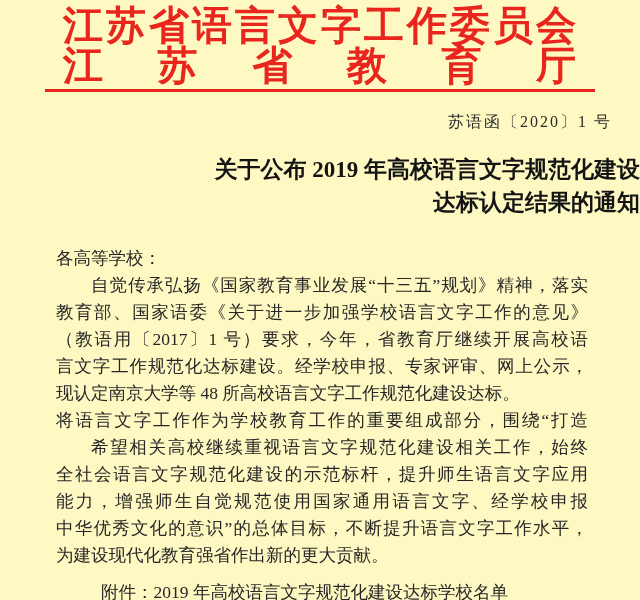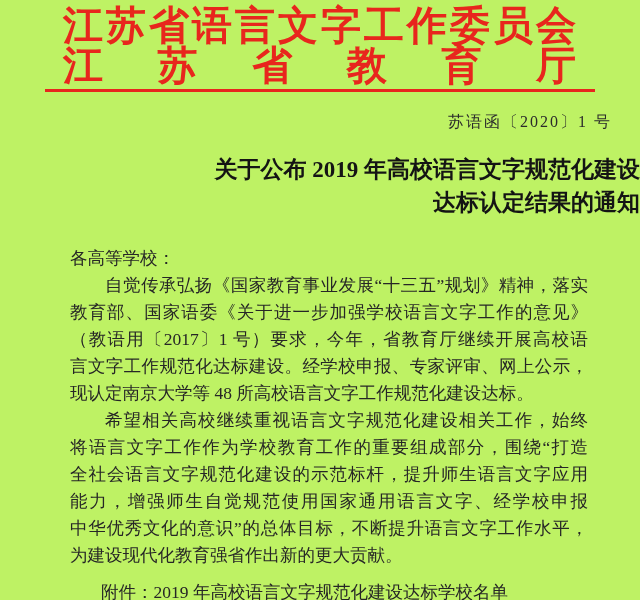--- a/index.html
+++ b/index.html
@@ -1,21 +1,21 @@
 <!DOCTYPE html>
 <html><head>
 <meta charset="utf-8">
 <style>
   html, body { margin: 0; padding: 0; background: #ffffff; }
   .page {
     position: relative;
     width: 640px;
     height: 600px;
     overflow: hidden;
-    background: #bef264;
+    background: #fef9c3;
     font-family: "Liberation Serif", "DejaVu Serif", serif;
     color: #222222;
   }
   .org-block {
     margin: 6px 0 0 63px;
     width: 513px;
     color: #e8261d;
     font-weight: bold;
     font-size: 40px;
     line-height: 40px;
@@ -45,21 +45,21 @@
     font-size: 23px;
     line-height: 33px;
     color: #141414;
   }
   .body-block {
     margin: 26px 52px 0 56px;
     font-size: 17.5px;
     line-height: 27px;
     color: #262626;
   }
-  .line { height: 27px; white-space: nowrap; margin-left: 14px; }
+  .line { height: 27px; white-space: nowrap; }
   .jus { white-space: normal; text-align: justify; text-align-last: justify; }
   .ind { text-indent: 35px; }
   .attachment { margin-top: 10px; text-indent: 45px; height: 27px; }
 </style>
 </head>
 <body>
 
 <div class="page">
 
   <div class="org-block">
@@ -76,22 +76,22 @@
     <div>达标认定结果的通知</div>
   </div>
 
   <div class="body-block">
     <div class="line">各高等学校：</div>
     <div class="line jus ind">自觉传承弘扬《国家教育事业发展“十三五”规划》精神，落实</div>
     <div class="line jus">教育部、国家语委《关于进一步加强学校语言文字工作的意见》</div>
     <div class="line jus">（教语用〔2017〕1 号）要求，今年，省教育厅继续开展高校语</div>
     <div class="line jus">言文字工作规范化达标建设。经学校申报、专家评审、网上公示，</div>
     <div class="line">现认定南京大学等 48 所高校语言文字工作规范化建设达标。</div>
+    <div class="line jus">将语言文字工作作为学校教育工作的重要组成部分，围绕“打造</div>
     <div class="line jus ind">希望相关高校继续重视语言文字规范化建设相关工作，始终</div>
-    <div class="line jus">将语言文字工作作为学校教育工作的重要组成部分，围绕“打造</div>
     <div class="line jus">全社会语言文字规范化建设的示范标杆，提升师生语言文字应用</div>
     <div class="line jus">能力，增强师生自觉规范使用国家通用语言文字、经学校申报</div>
     <div class="line jus">中华优秀文化的意识”的总体目标，不断提升语言文字工作水平，</div>
     <div class="line">为建设现代化教育强省作出新的更大贡献。</div>
 
     <div class="attachment">附件：2019 年高校语言文字规范化建设达标学校名单</div>
   </div>
 
 </div>
 

